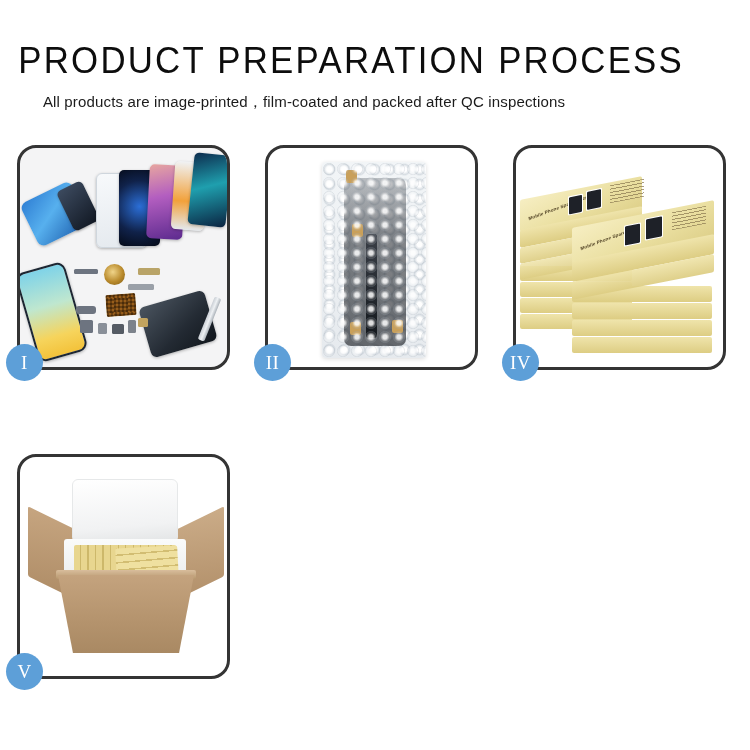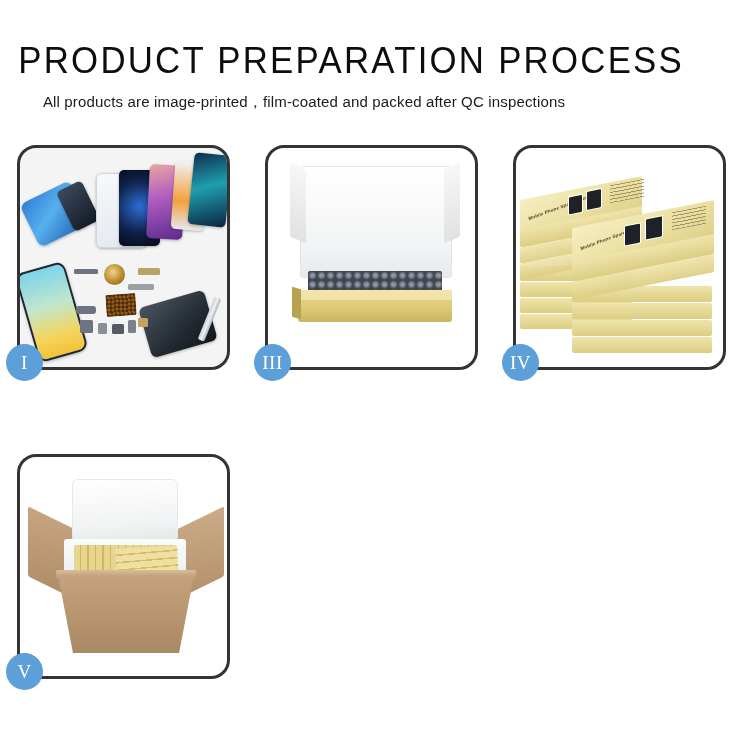--- a/index.html
+++ b/index.html
@@ -447,33 +447,35 @@
       <div class="part" style="left:92px;top:176px;width:12px;height:10px;background:#555b64;"></div>
       <div class="part" style="left:108px;top:172px;width:8px;height:13px;background:#7d838c;"></div>
       <div class="part" style="left:118px;top:170px;width:10px;height:9px;background:#c2a45f;"></div>
       <div class="part" style="left:118px;top:120px;width:22px;height:7px;background:#b9a468;"></div>
       <div class="part" style="left:108px;top:136px;width:26px;height:6px;background:#9aa0a8;"></div>
       <div class="tweezer"></div>
     </div>
     <div class="badge">I</div>
   </div>
 
-
-  <div class="panel p3">
+  <div class="panel p2">
     <div class="panel-photo">
-      <div class="b3-lid"></div>
-      <div class="b3-lid-l"></div>
-      <div class="b3-lid-r"></div>
-      <div class="b3-fill"></div>
-      <div class="b3-body"></div>
-      <div class="b3-front"></div>
-      <div class="b3-flapL"></div>
+      <div class="bubble-bag">
+        <div class="bag-part"></div>
+        <div class="bag-cable"></div>
+        <div class="bag-tab" style="left:24px;top:8px;"></div>
+        <div class="bag-tab" style="left:30px;top:62px;"></div>
+        <div class="bag-tab" style="left:28px;top:160px;"></div>
+        <div class="bag-tab" style="left:70px;top:158px;"></div>
+        <div class="bubble-overlay"></div>
+      </div>
     </div>
-    <div class="badge">III</div>
+    <div class="badge">II</div>
   </div>
+
 
   <div class="panel p4">
     <div class="panel-photo">
 
       <div class="sb-side" style="left:4px;top:118px;width:112px;height:15px;"></div>
       <div class="sb-side" style="left:4px;top:134px;width:112px;height:15px;"></div>
       <div class="sb-side" style="left:4px;top:150px;width:112px;height:15px;"></div>
       <div class="sb-side" style="left:4px;top:166px;width:112px;height:15px;"></div>
 
       <div class="sb-side" style="left:56px;top:138px;width:140px;height:16px;"></div>

